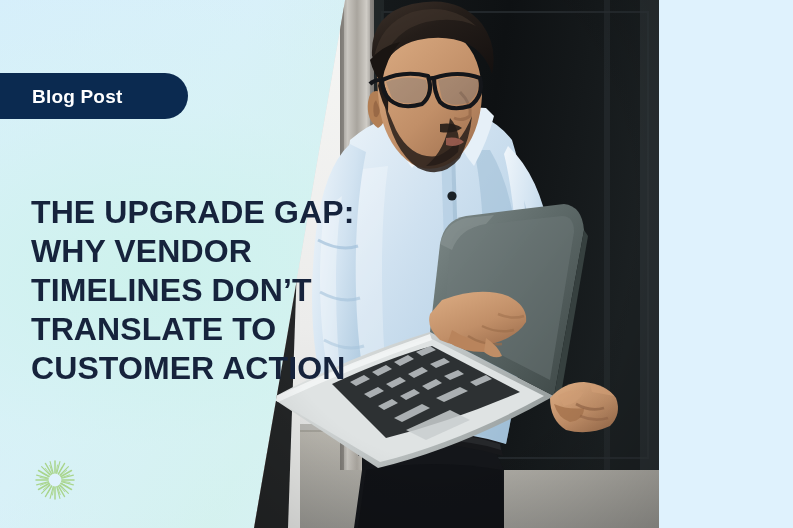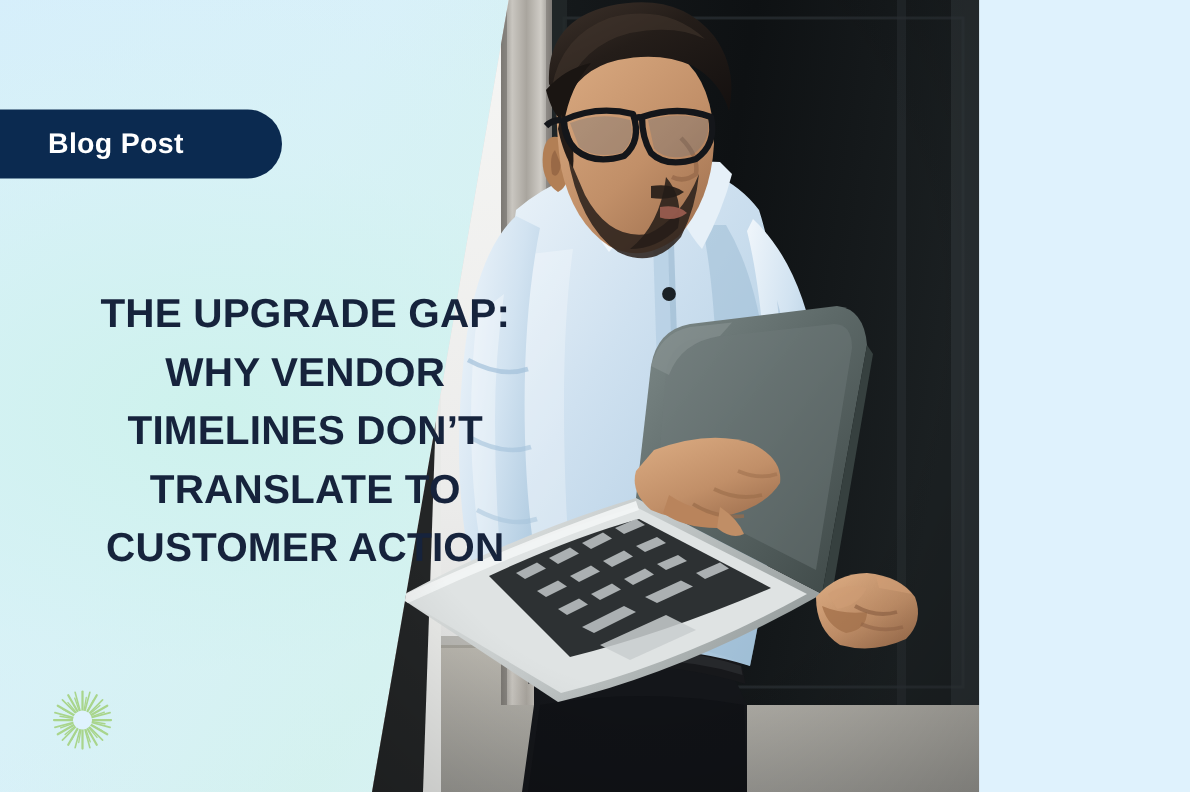--- a/index.html
+++ b/index.html
@@ -7,20 +7,21 @@
   body{
     width:793px;height:528px;overflow:hidden;
     font-family:"Liberation Sans", sans-serif;
     background:#dff2fd;
   }
   #card{
     position:relative;width:653px;height:528px;overflow:hidden;
     background:
       radial-gradient(110% 85% at 22% 52%, rgba(205,242,236,0.95) 0%, rgba(214,243,243,0.55) 38%, rgba(219,241,252,0.0) 72%),
       linear-gradient(118deg, #d6eefc 0%, #d9f0fa 28%, #d4f1ee 52%, #ddf1fb 74%, #dff2fd 100%);
+    padding-left: 6px;
   }
 
   
   #badge{
     position:absolute;left:0;top:73px;
     height:46px;width:188px;
     background:#0b2a50;
     border-top-right-radius:23px;border-bottom-right-radius:23px;
     display:flex;align-items:center;
     box-sizing:border-box;padding-left:32px;
@@ -28,24 +29,23 @@
   #badge-label{
     color:#ffffff;font-size:19px;font-weight:bold;letter-spacing:.2px;
     font-family:"Liberation Sans", sans-serif;line-height:1;
   }
 
   
   #title{
     position:absolute;left:31px;top:172px;width:345px;
     color:#16233c;
     font-family:"Liberation Sans", sans-serif;
-    font-size:27px;font-weight:bold;line-height:39px;
+    font-size:32px;font-weight:bold;line-height:39px;
     letter-spacing:.1px;text-transform:uppercase;
     white-space:pre-line;
-    text-align:center;
   }
 
   
   #logo{
     position:absolute;left:33px;top:458px;
     display:flex;align-items:center;height:44px;
   }
   #logo-mark{
     position:relative;width:44px;height:44px;flex:0 0 44px;
   }

